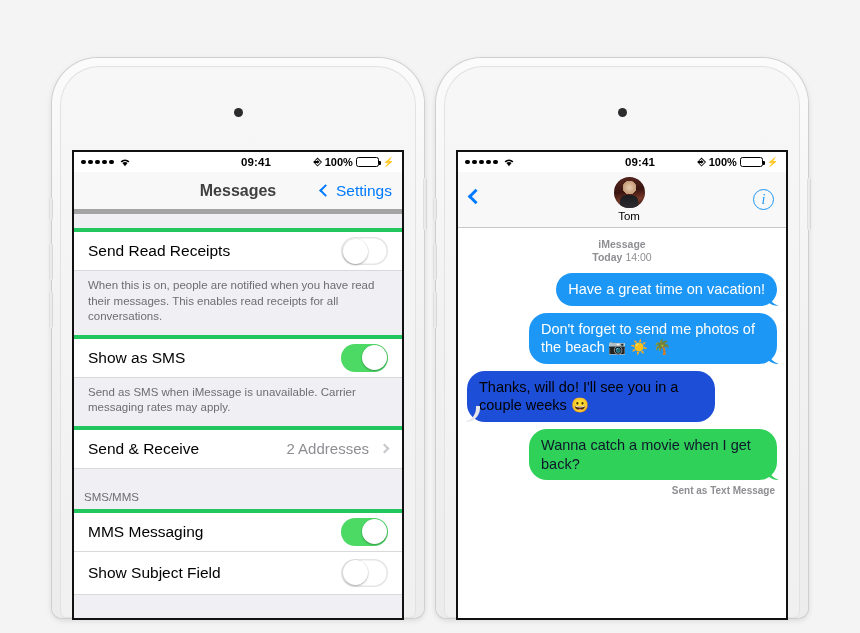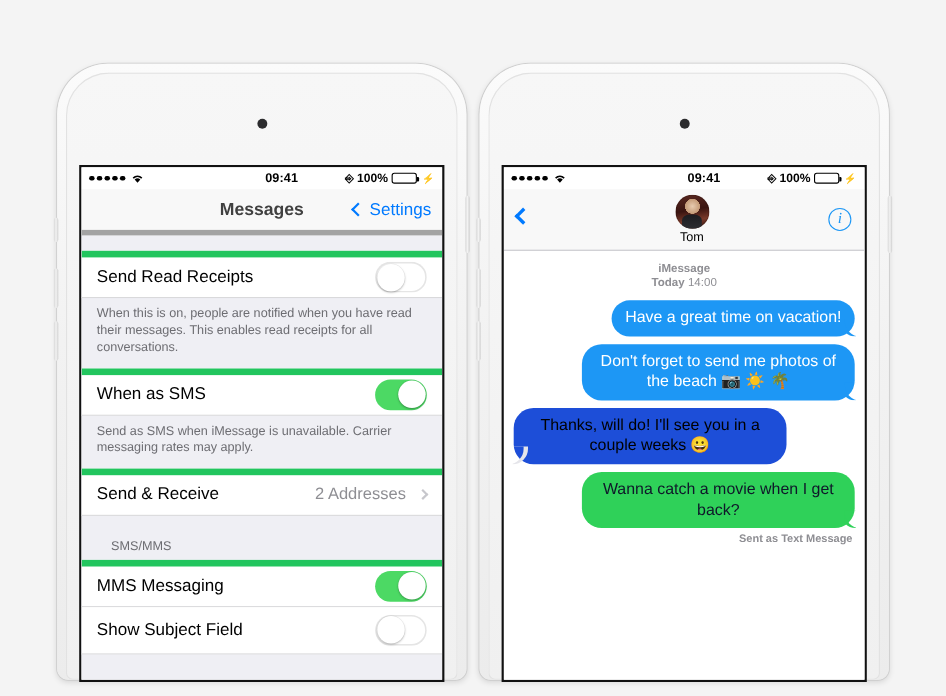--- a/index.html
+++ b/index.html
@@ -131,41 +131,41 @@
   }
 
   
   .settings-body { background: #efeff4; height: calc(100% - 62px); overflow: hidden; }
   .gap-sm { height: 14px; }
   .cell {
     background: #fff;
     height: 43px;
     display: flex; align-items: center;
     padding: 0 14px;
-    border-top: 6px solid #22c55e;
+    border-top: 4px solid #22c55e;
     border-bottom: 1px solid #d9d9db;
     cursor: pointer;
   }
   .cell + .cell { border-top: none; }
   .cell-label { font-size: 15.5px; color: #000; flex: 1; }
   .cell-value { font-size: 15px; color: #8e8e93; margin-right: 12px; }
   .chev-right {
     width: 7px; height: 7px;
     border-top: 2px solid #c7c7cc;
     border-right: 2px solid #c7c7cc;
     transform: rotate(45deg);
   }
   .footer-text {
     font-size: 11.5px; color: #6d6d72;
     line-height: 1.35;
     padding: 7px 14px 10px 14px;
   }
   .section-header {
     font-size: 11.5px; color: #6d6d72;
-    padding: 22px 14px 6px 27px;
+    padding: 22px 14px 6px 10px;
     text-transform: none;
   }
 
   
   .toggle {
     width: 47px; height: 28px;
     border-radius: 14px;
     position: relative;
     background: #fff;
     box-shadow: inset 0 0 0 1.5px #e5e5e5;
@@ -246,21 +246,20 @@
   .row.out { justify-content: flex-end; }
   .row.in  { justify-content: flex-start; }
   .bubble {
     max-width: 80%;
     padding: 7px 12px;
     border-radius: 18px;
     font-size: 14.5px;
     line-height: 1.28;
     position: relative;
     word-wrap: break-word;
-    text-align: center;
   }
   .bubble.blue  { background: #1d97f5; color: #fff; }
   .bubble.green { background: #2fd159; color: #0f172a; }
   .bubble.gray  { background: #1d4ed8; color: #000; }
   .bubble.blue::after, .bubble.green::after {
     content:''; position:absolute; right:-5px; bottom:0;
     width: 14px; height: 16px;
     border-bottom-left-radius: 16px;
     box-shadow: -4px 0 0 0 #1d97f5;
     clip-path: polygon(0 0, 100% 0, 100% 100%, 0 100%);
@@ -332,21 +331,21 @@
 
         <div class="cell">
           <span class="cell-label">Send Read Receipts</span>
           <span class="toggle">
               <span class="knob"></span>
             </span>
         </div>
         <div class="footer-text">When this is on, people are notified when you have read their messages. This enables read receipts for all conversations.</div>
 
         <div class="cell">
-          <span class="cell-label">When as SMS</span>
+          <span class="cell-label">Show as SMS</span>
           <span class="toggle on">
               <span class="knob"></span>
             </span>
         </div>
         <div class="footer-text">Send as SMS when iMessage is unavailable. Carrier messaging rates may apply.</div>
 
         <div class="cell">
           <span class="cell-label">Send &amp; Receive</span>
           <span class="cell-value">2 Addresses</span>
           <span class="chev-right"></span>

